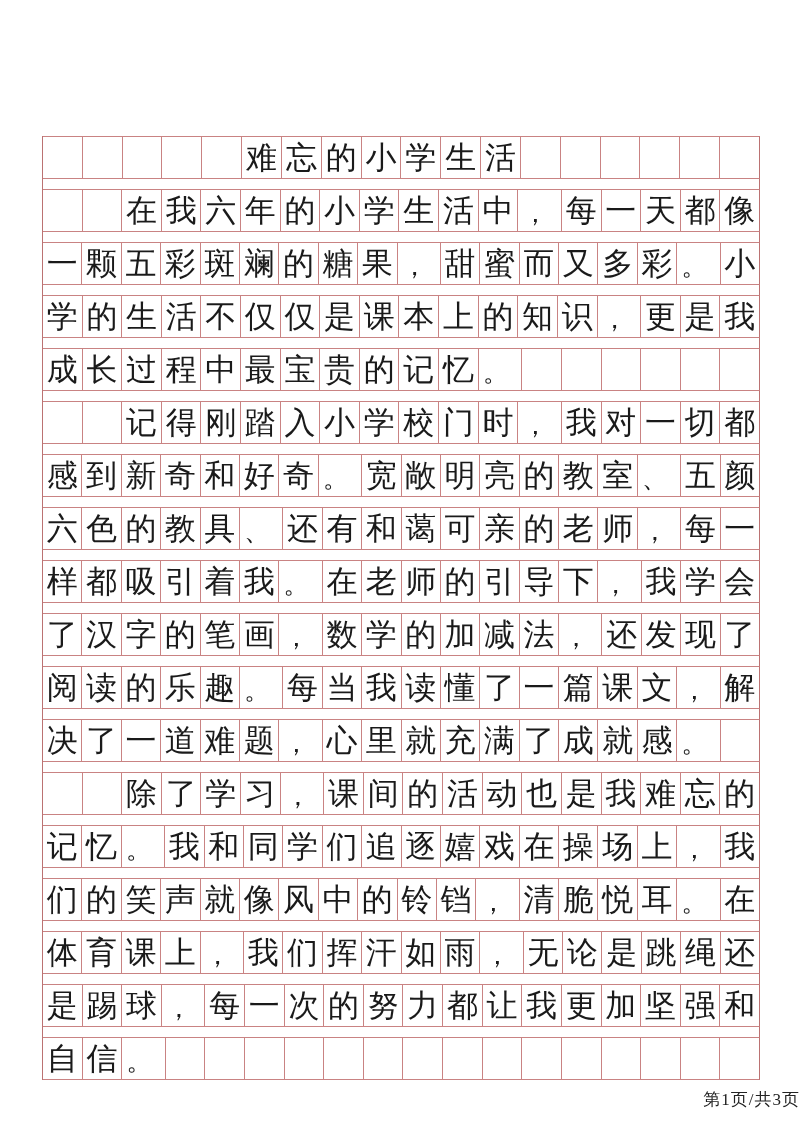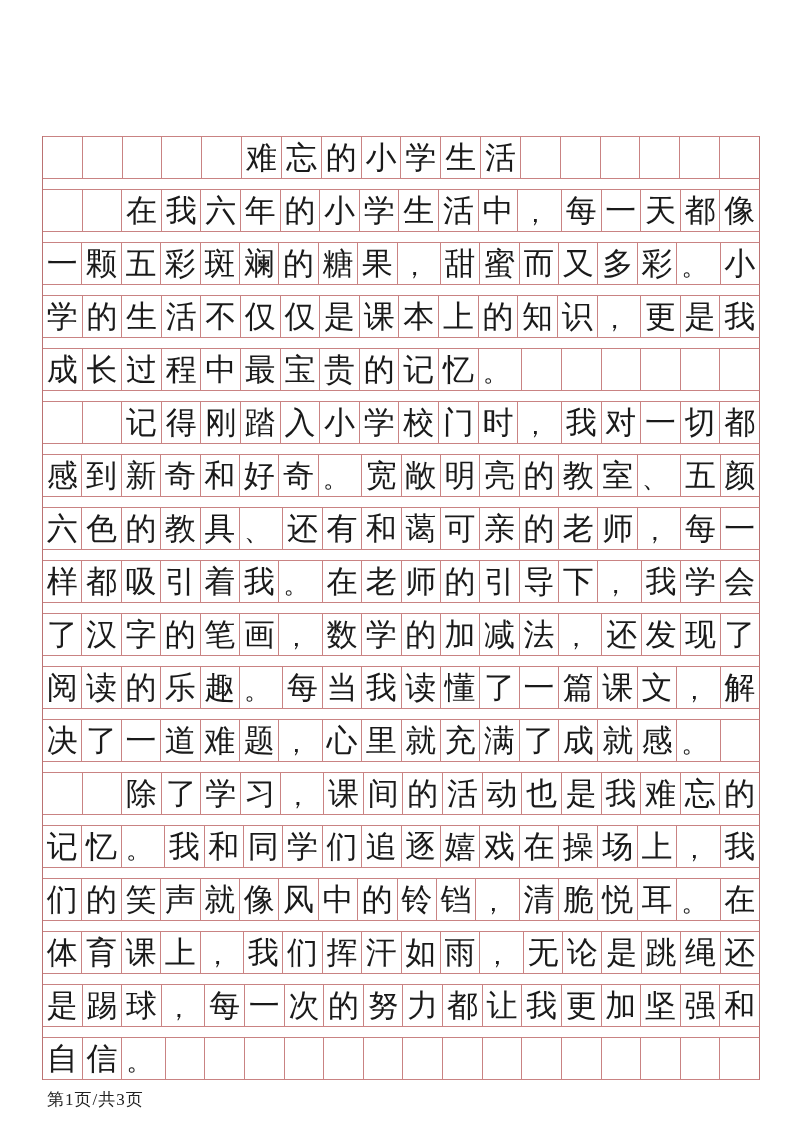--- a/index.html
+++ b/index.html
@@ -43,21 +43,21 @@
   }
   .spacer {
     height: 10px;
     border-left: 1px solid var(--outer);
     border-right: 1px solid var(--outer);
   }
   .footer {
     position: absolute;
     left: 0; top: 1088px;
     width: 800px;
-    text-align: left;
+    text-align: right;
     font-size: 17px;
     color: #222222;
     letter-spacing: 1px;
     padding-left: 47px;
   }
 </style>
 </head>
 <body>
 
 <div class="page">

